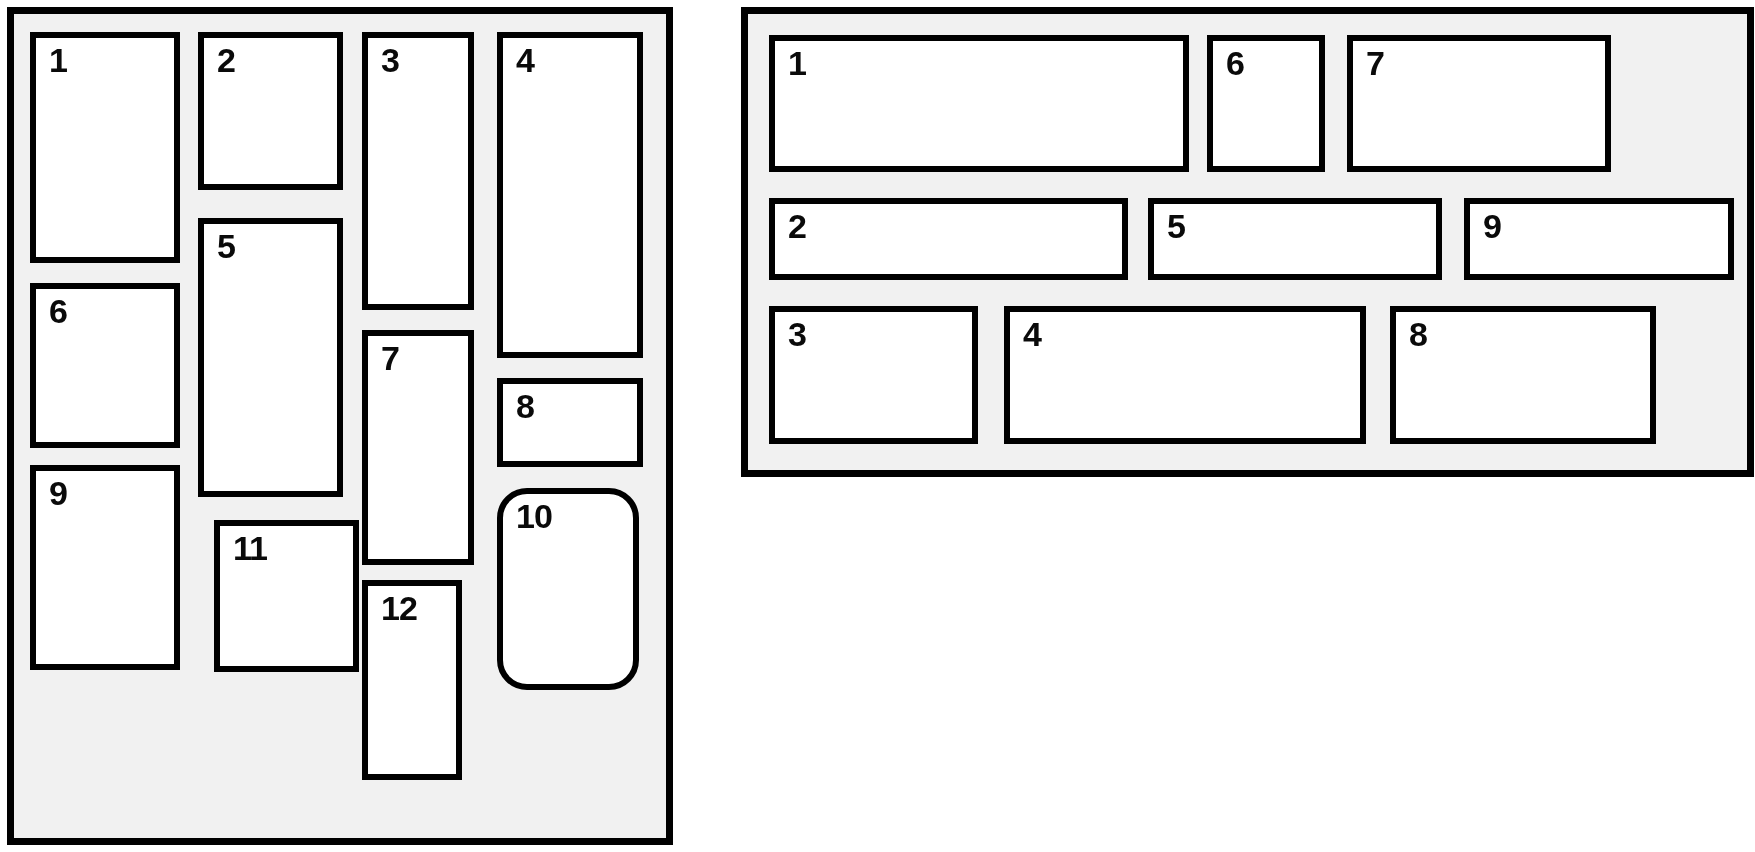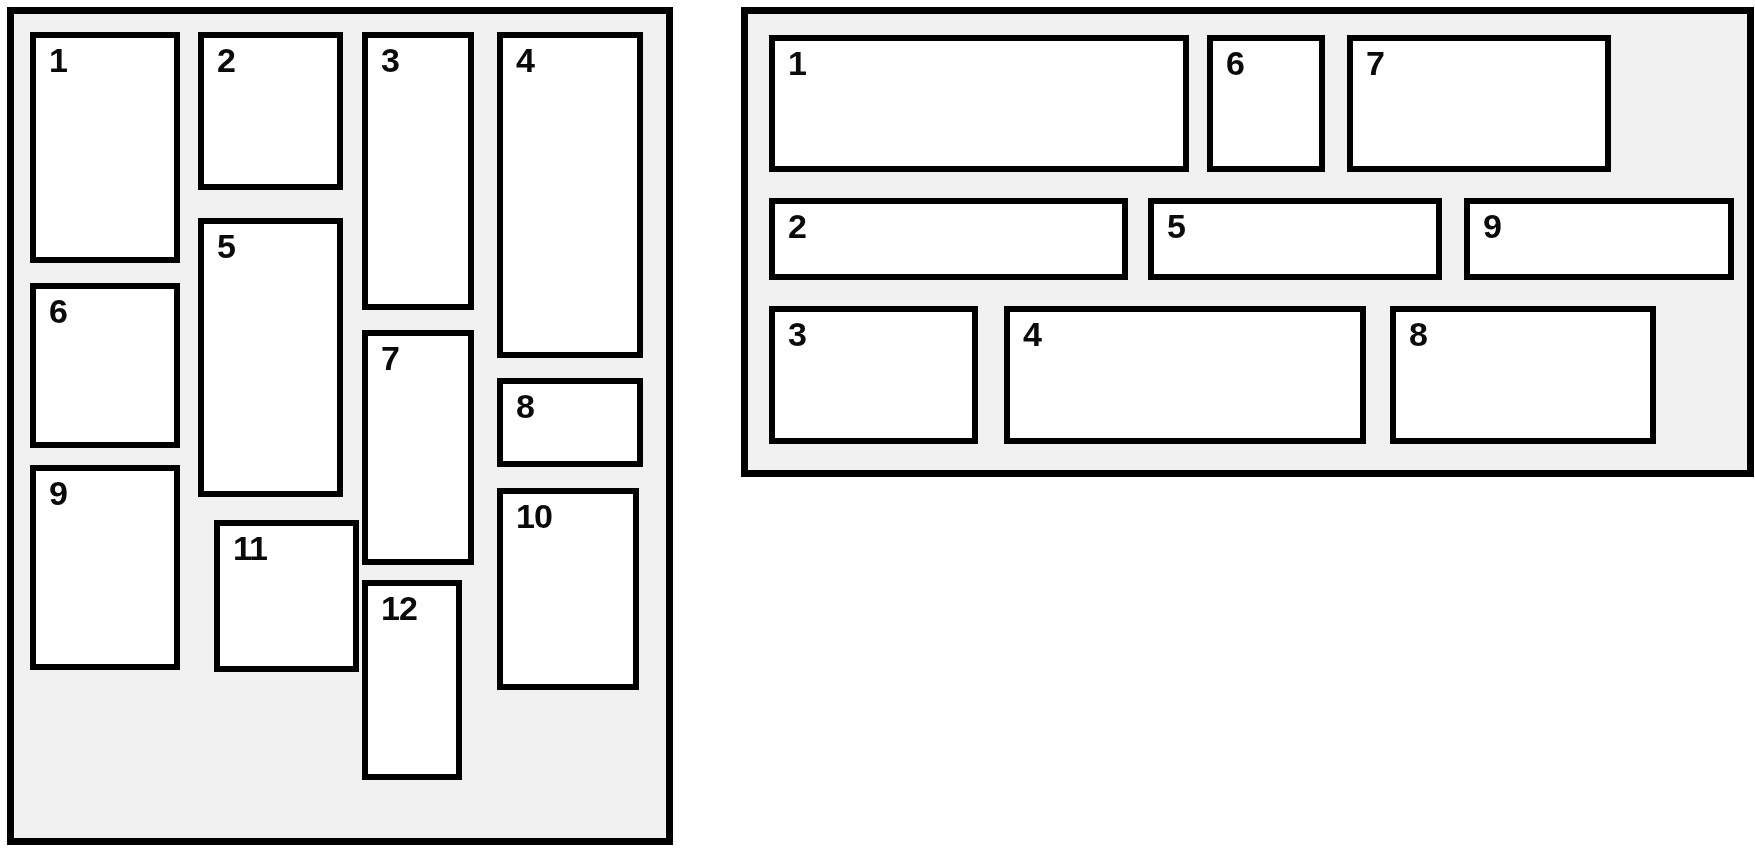--- a/index.html
+++ b/index.html
@@ -47,21 +47,21 @@
   
   .lp-b1  { left: 16px;  top: 18px;  width: 150px; height: 231px; }
   .lp-b2  { left: 184px; top: 18px;  width: 145px; height: 158px; }
   .lp-b3  { left: 348px; top: 18px;  width: 112px; height: 278px; }
   .lp-b4  { left: 483px; top: 18px;  width: 146px; height: 326px; }
   .lp-b5  { left: 184px; top: 204px; width: 145px; height: 279px; }
   .lp-b6  { left: 16px;  top: 269px; width: 150px; height: 165px; }
   .lp-b7  { left: 348px; top: 316px; width: 112px; height: 235px; }
   .lp-b8  { left: 483px; top: 364px; width: 146px; height: 89px;  }
   .lp-b9  { left: 16px;  top: 451px; width: 150px; height: 205px; }
-  .lp-b10 { left: 483px; top: 474px; width: 142px; height: 202px; }
+  .lp-b10 { left: 483px; top: 474px; width: 142px; height: 202px; border-radius: 30px; }
   .lp-b11 { left: 200px; top: 506px; width: 145px; height: 152px; }
   .lp-b12 { left: 348px; top: 566px; width: 100px; height: 200px; }
   
   .rp-b1  { left: 21px;  top: 21px;  width: 420px; height: 137px; }
   .rp-b2  { left: 21px;  top: 184px; width: 359px; height: 82px;  }
   .rp-b3  { left: 21px;  top: 292px; width: 209px; height: 138px; }
   .rp-b4  { left: 256px; top: 292px; width: 362px; height: 138px; }
   .rp-b5  { left: 400px; top: 184px; width: 294px; height: 82px;  }
   .rp-b6  { left: 459px; top: 21px;  width: 118px; height: 137px; }
   .rp-b7  { left: 599px; top: 21px;  width: 264px; height: 137px; }

